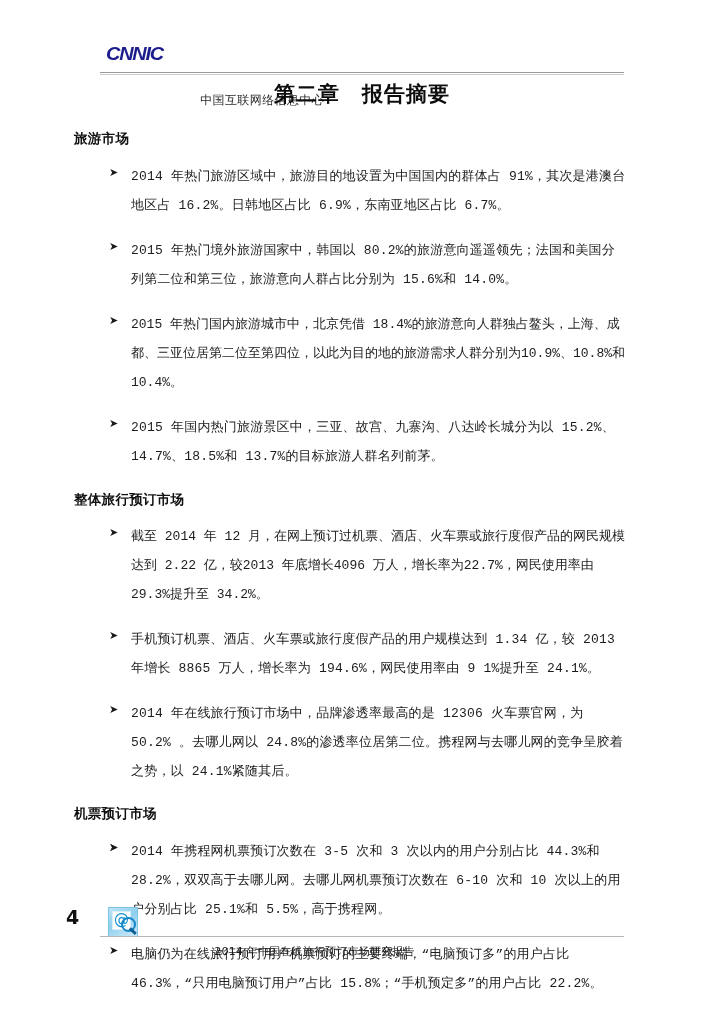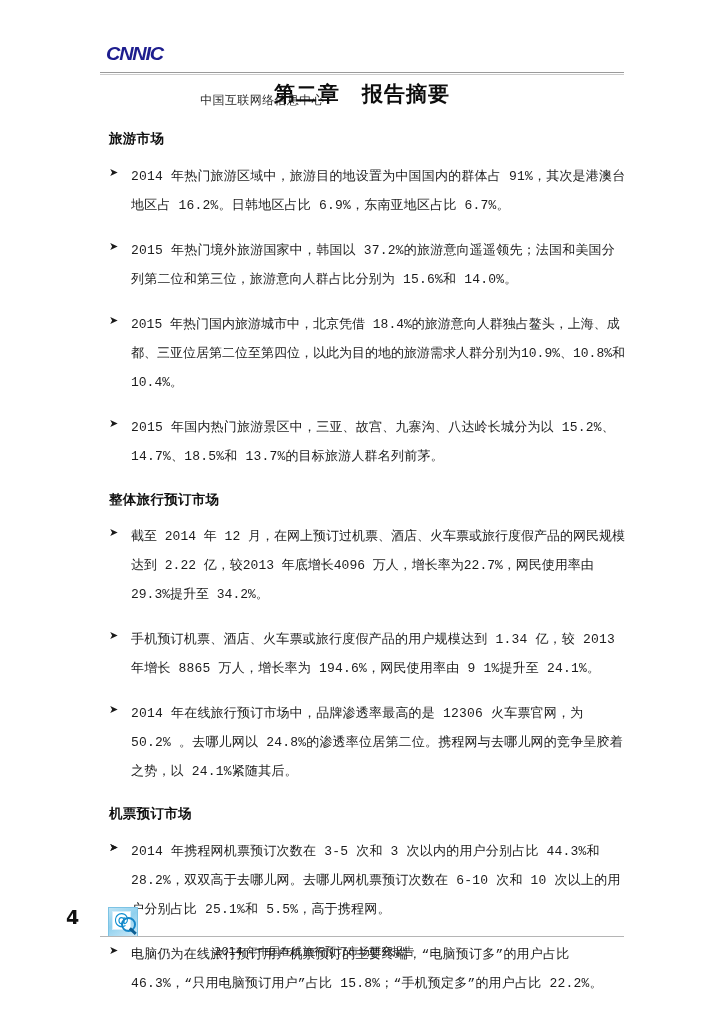--- a/index.html
+++ b/index.html
@@ -88,21 +88,21 @@
     left: 0;
     top: 132px;
     width: 724px;
   }
 
   .section {
     margin: 0;
   }
   .section-heading {
     margin: 0;
-    padding: 0 0 0 109px;
+    padding: 0 0 0 74px;
     font-family: "DejaVu Sans", "Liberation Sans", sans-serif;
     font-weight: bold;
     font-size: 13.5px;
     color: #111111;
     letter-spacing: 0.3px;
     line-height: 1;
   }
   .sec-gap-1 { height: 22px; }
   .sec-gap-2 { height: 21px; }
 
@@ -233,21 +233,21 @@
 
     <div class="section">
       <div class="section-heading">旅游市场</div>
       <div class="bullets">
         <div class="bullet">
           <span class="marker">➤</span>
           <span class="btext">2014 年热门旅游区域中，旅游目的地设置为中国国内的群体占 91%，其次是港澳台地区占 16.2%。日韩地区占比 6.9%，东南亚地区占比 6.7%。</span>
         </div>
         <div class="bullet">
           <span class="marker">➤</span>
-          <span class="btext">2015 年热门境外旅游国家中，韩国以 37.2%的旅游意向遥遥领先；法国和美国分列第二位和第三位，旅游意向人群占比分别为 15.6%和 14.0%。</span>
+          <span class="btext">2015 年热门境外旅游国家中，韩国以 80.2%的旅游意向遥遥领先；法国和美国分列第二位和第三位，旅游意向人群占比分别为 15.6%和 14.0%。</span>
         </div>
         <div class="bullet tight">
           <span class="marker">➤</span>
           <span class="btext">2015 年热门国内旅游城市中，北京凭借 18.4%的旅游意向人群独占鳌头，上海、成都、三亚位居第二位至第四位，以此为目的地的旅游需求人群分别为10.9%、10.8%和 10.4%。</span>
         </div>
         <div class="bullet">
           <span class="marker">➤</span>
           <span class="btext">2015 年国内热门旅游景区中，三亚、故宫、九寨沟、八达岭长城分为以 15.2%、14.7%、18.5%和 13.7%的目标旅游人群名列前茅。</span>
         </div>
       </div>

